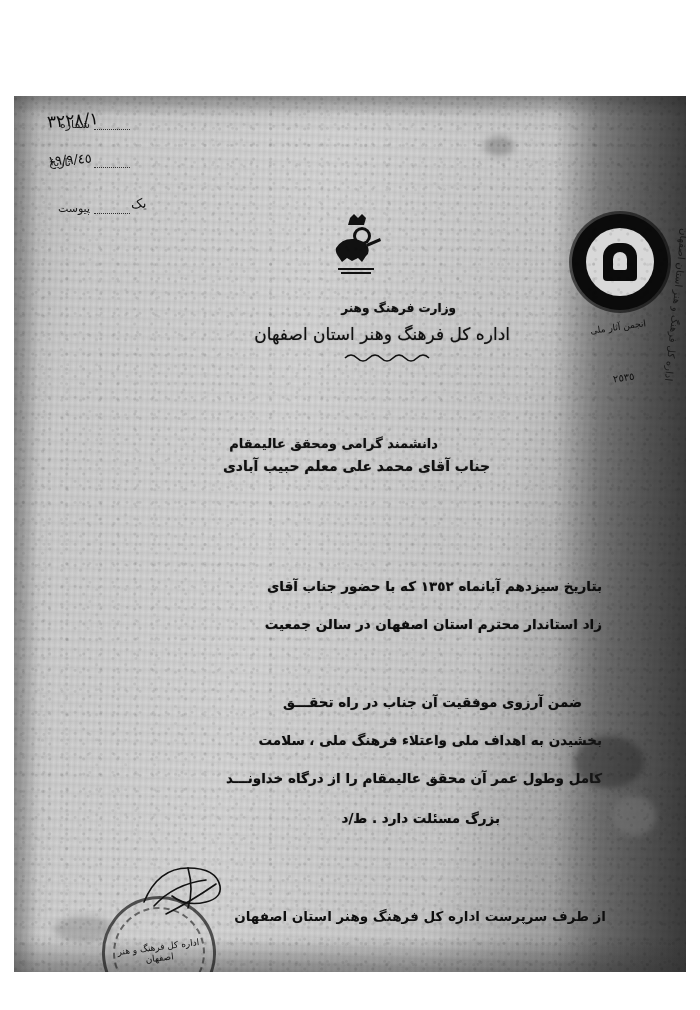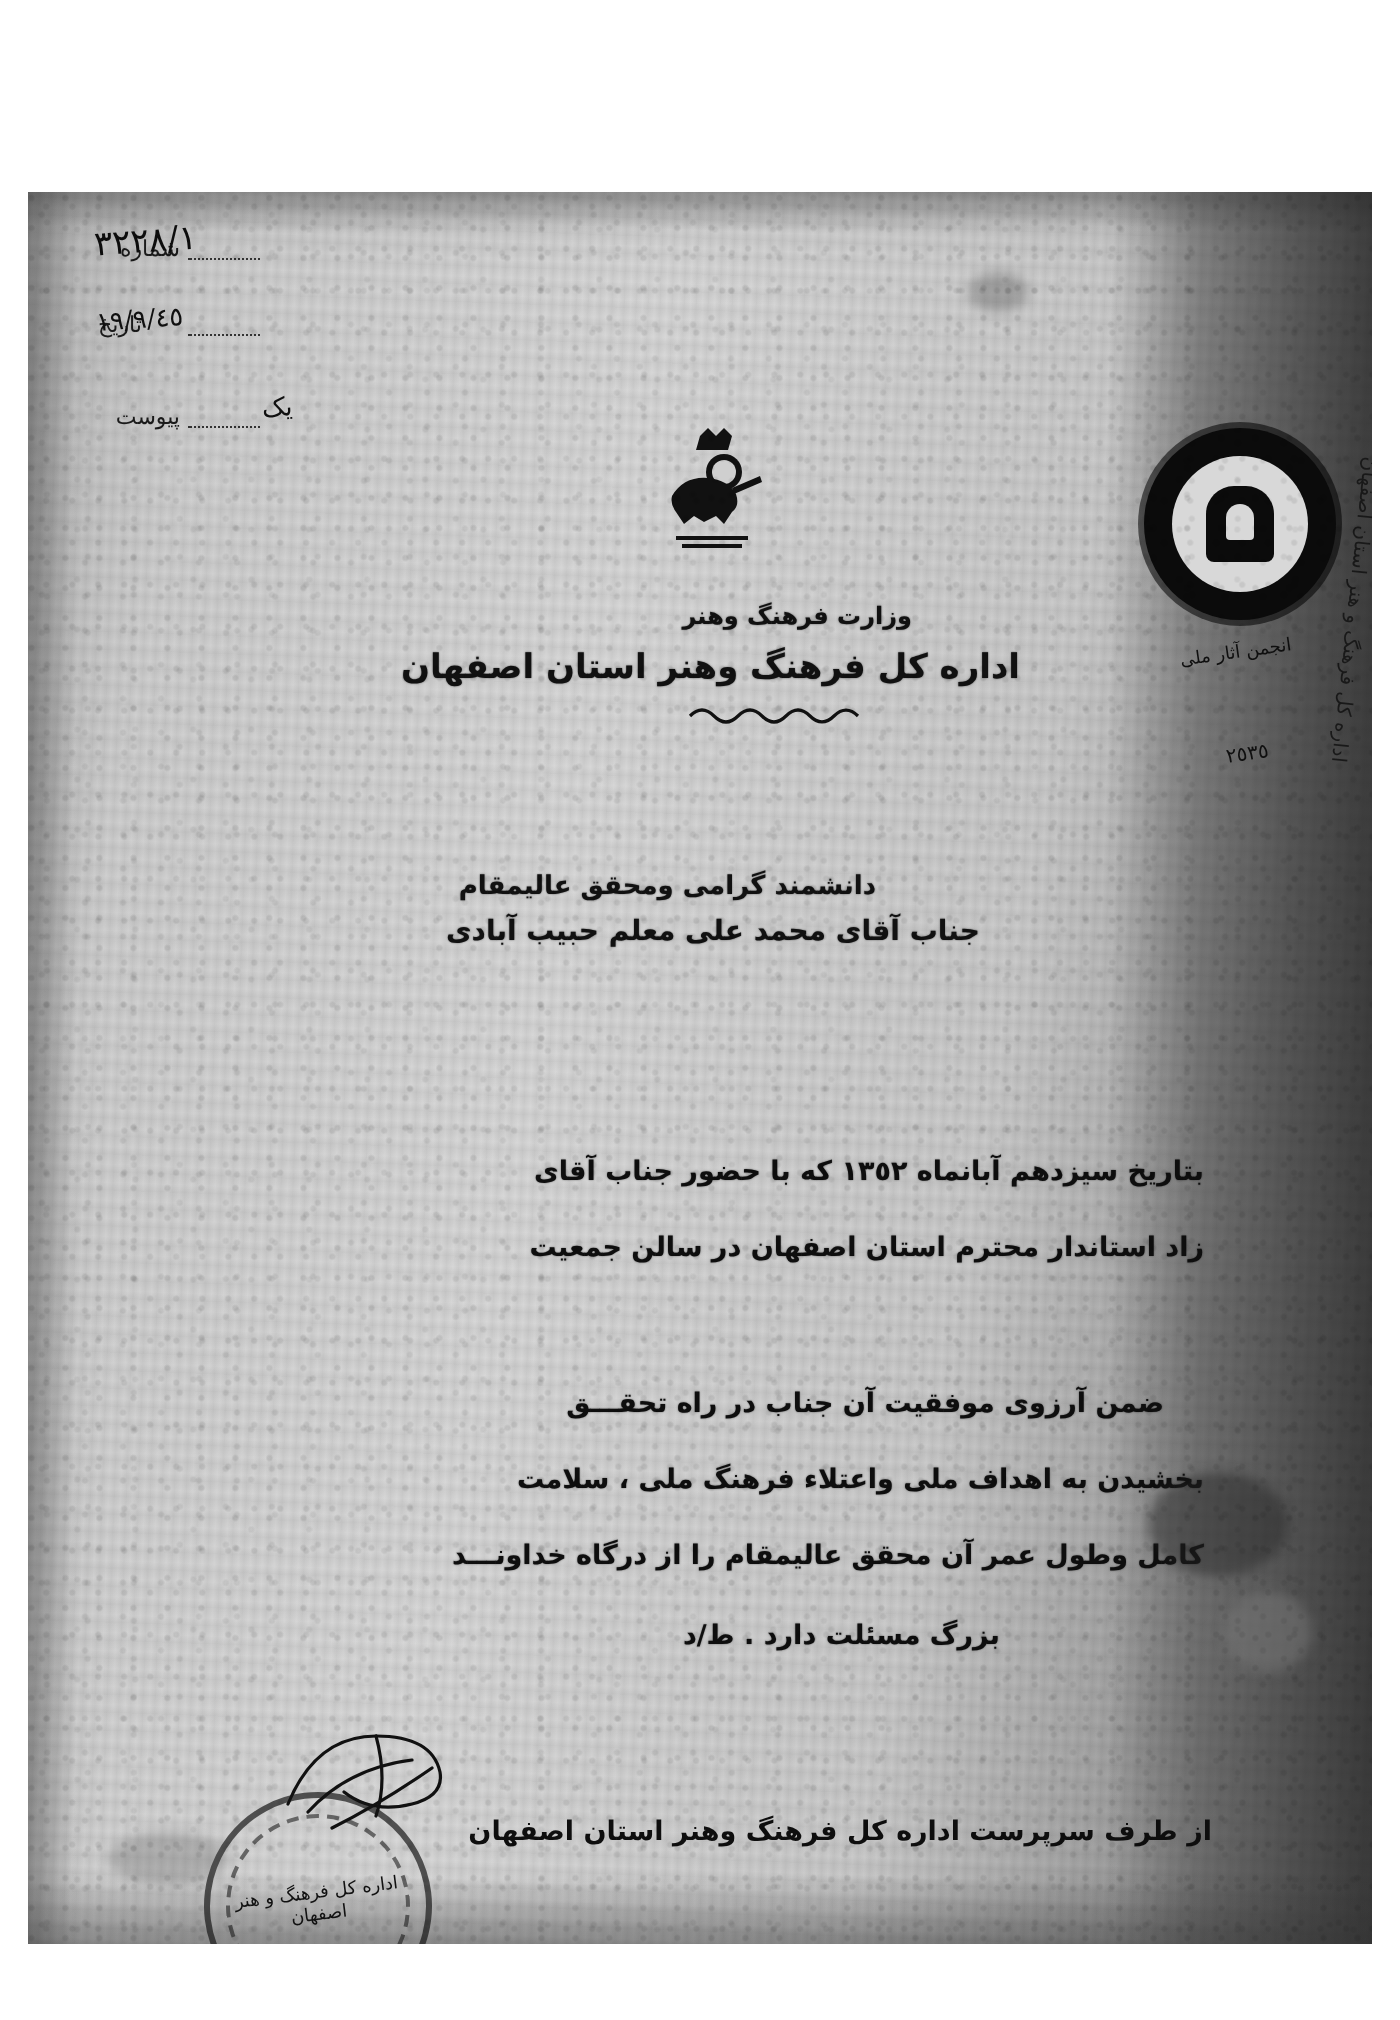--- a/index.html
+++ b/index.html
@@ -124,21 +124,21 @@
   #mh1 {
     top: 205px;
     right: 230px;
     font-size: 12px;
     font-weight: bold;
   }
   #mh2 {
     top: 228px;
     right: 176px;
     font-size: 17px;
-    font-weight: bold;
+    font-weight: normal;
     letter-spacing: 1.5px;
   }
   #squig {
     position: absolute;
     top: 256px;
     right: 246px;
     width: 96px;
     height: 10px;
   }
 

